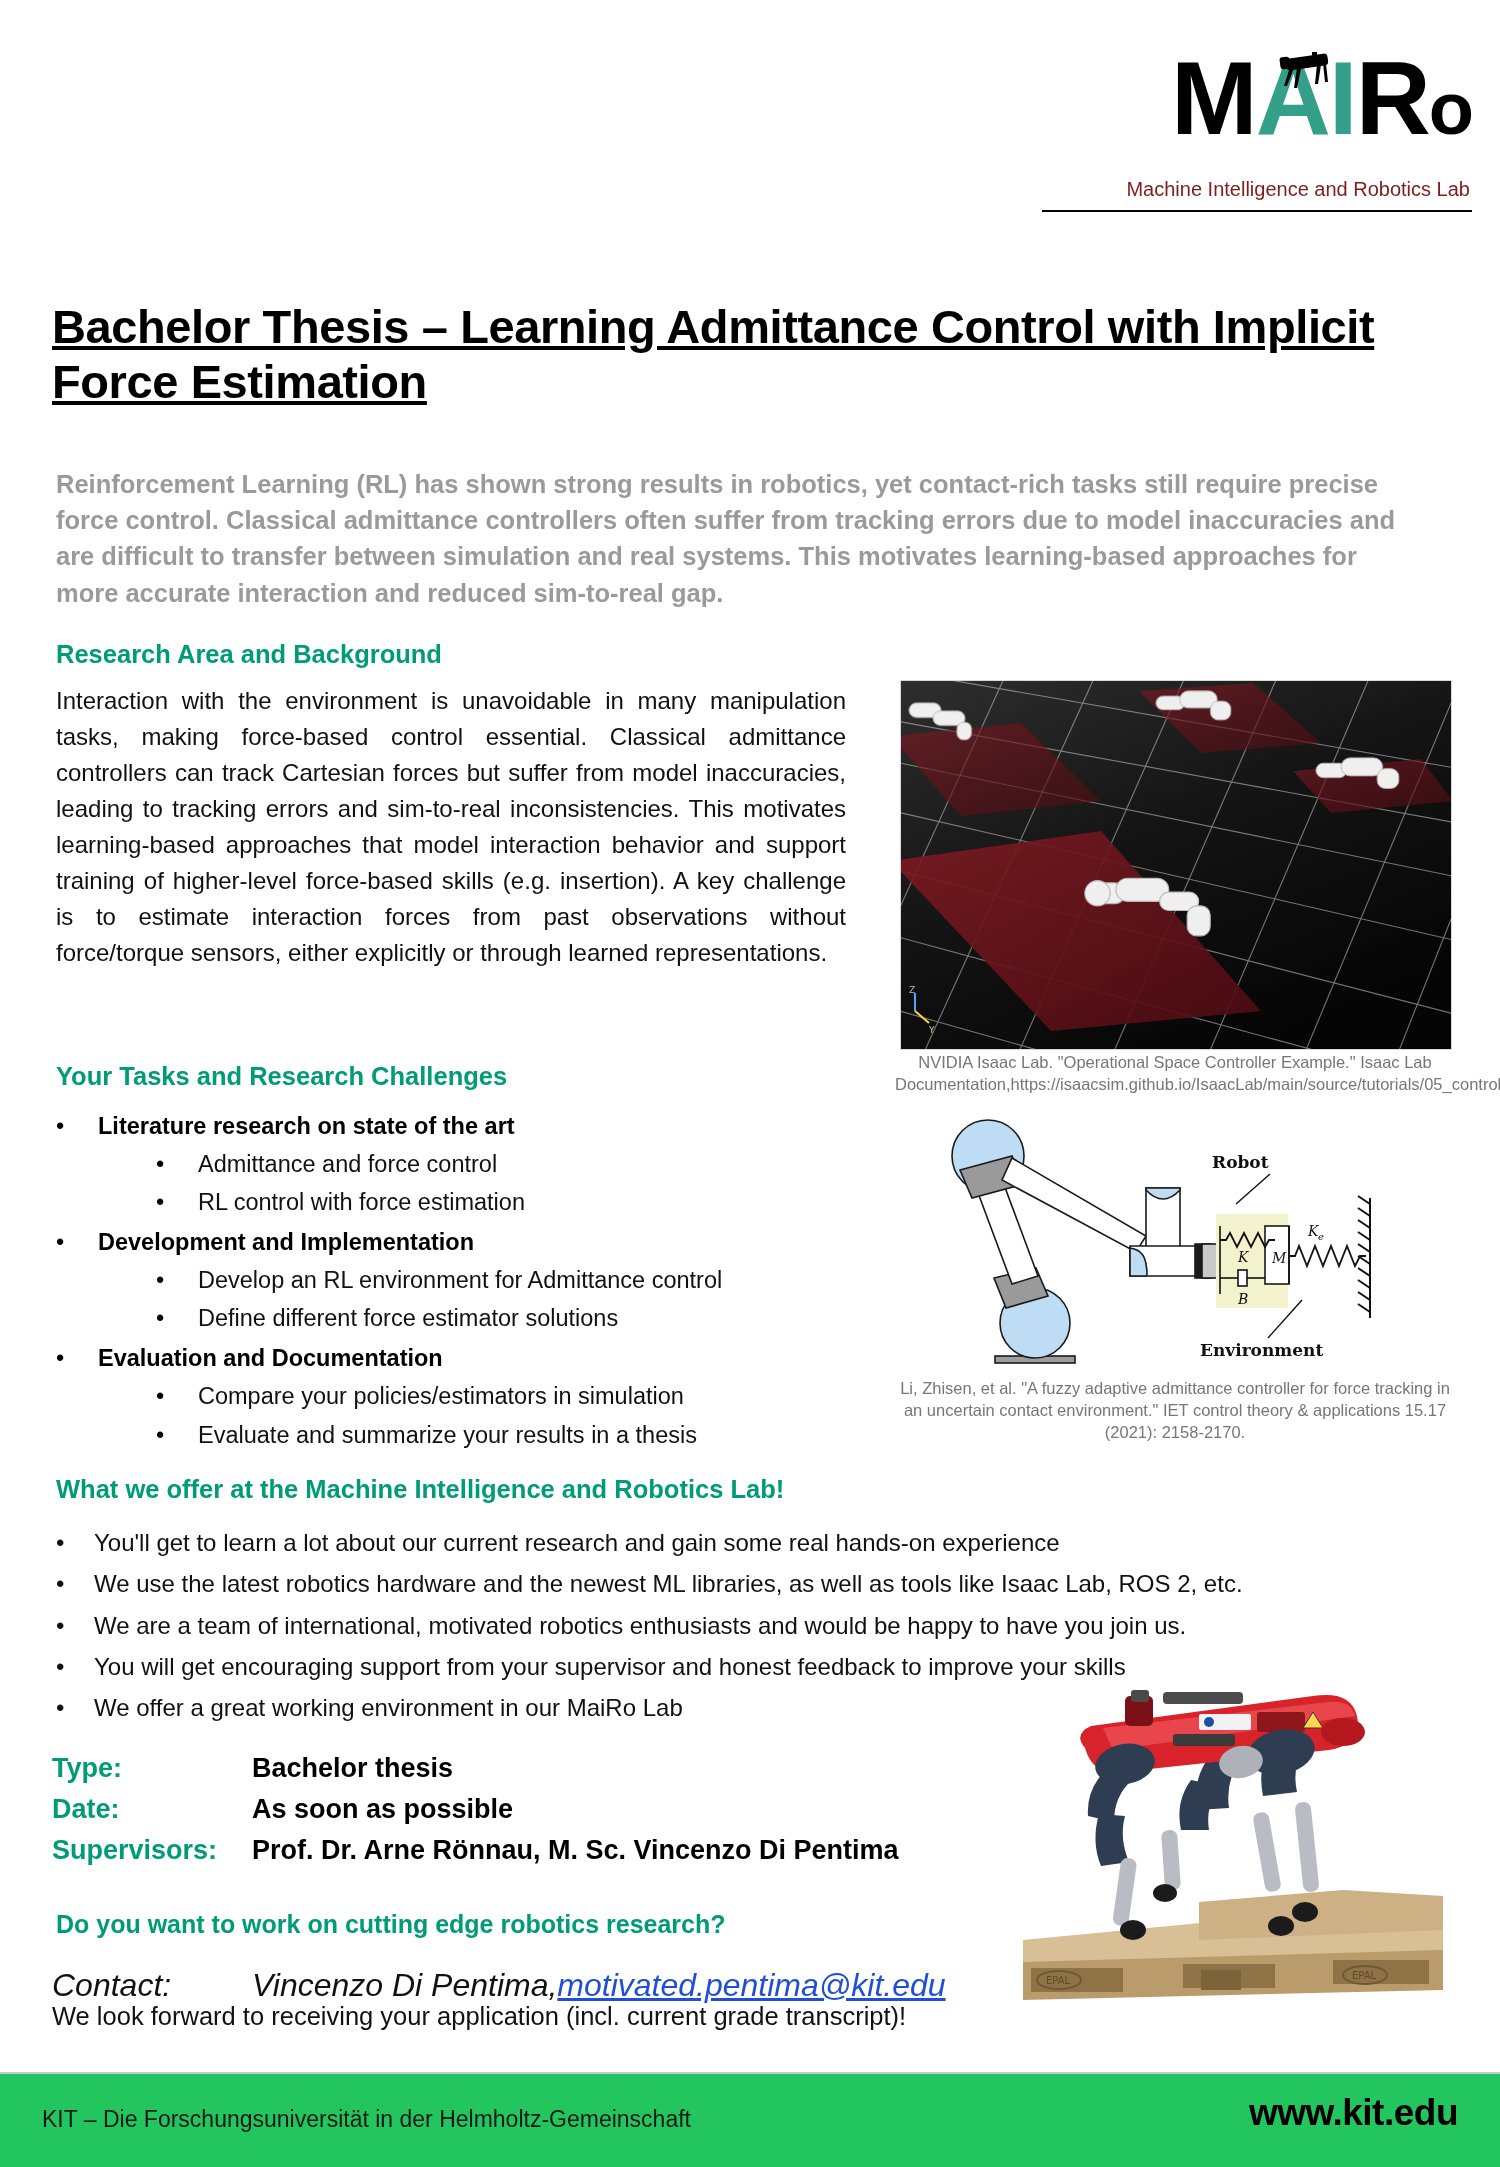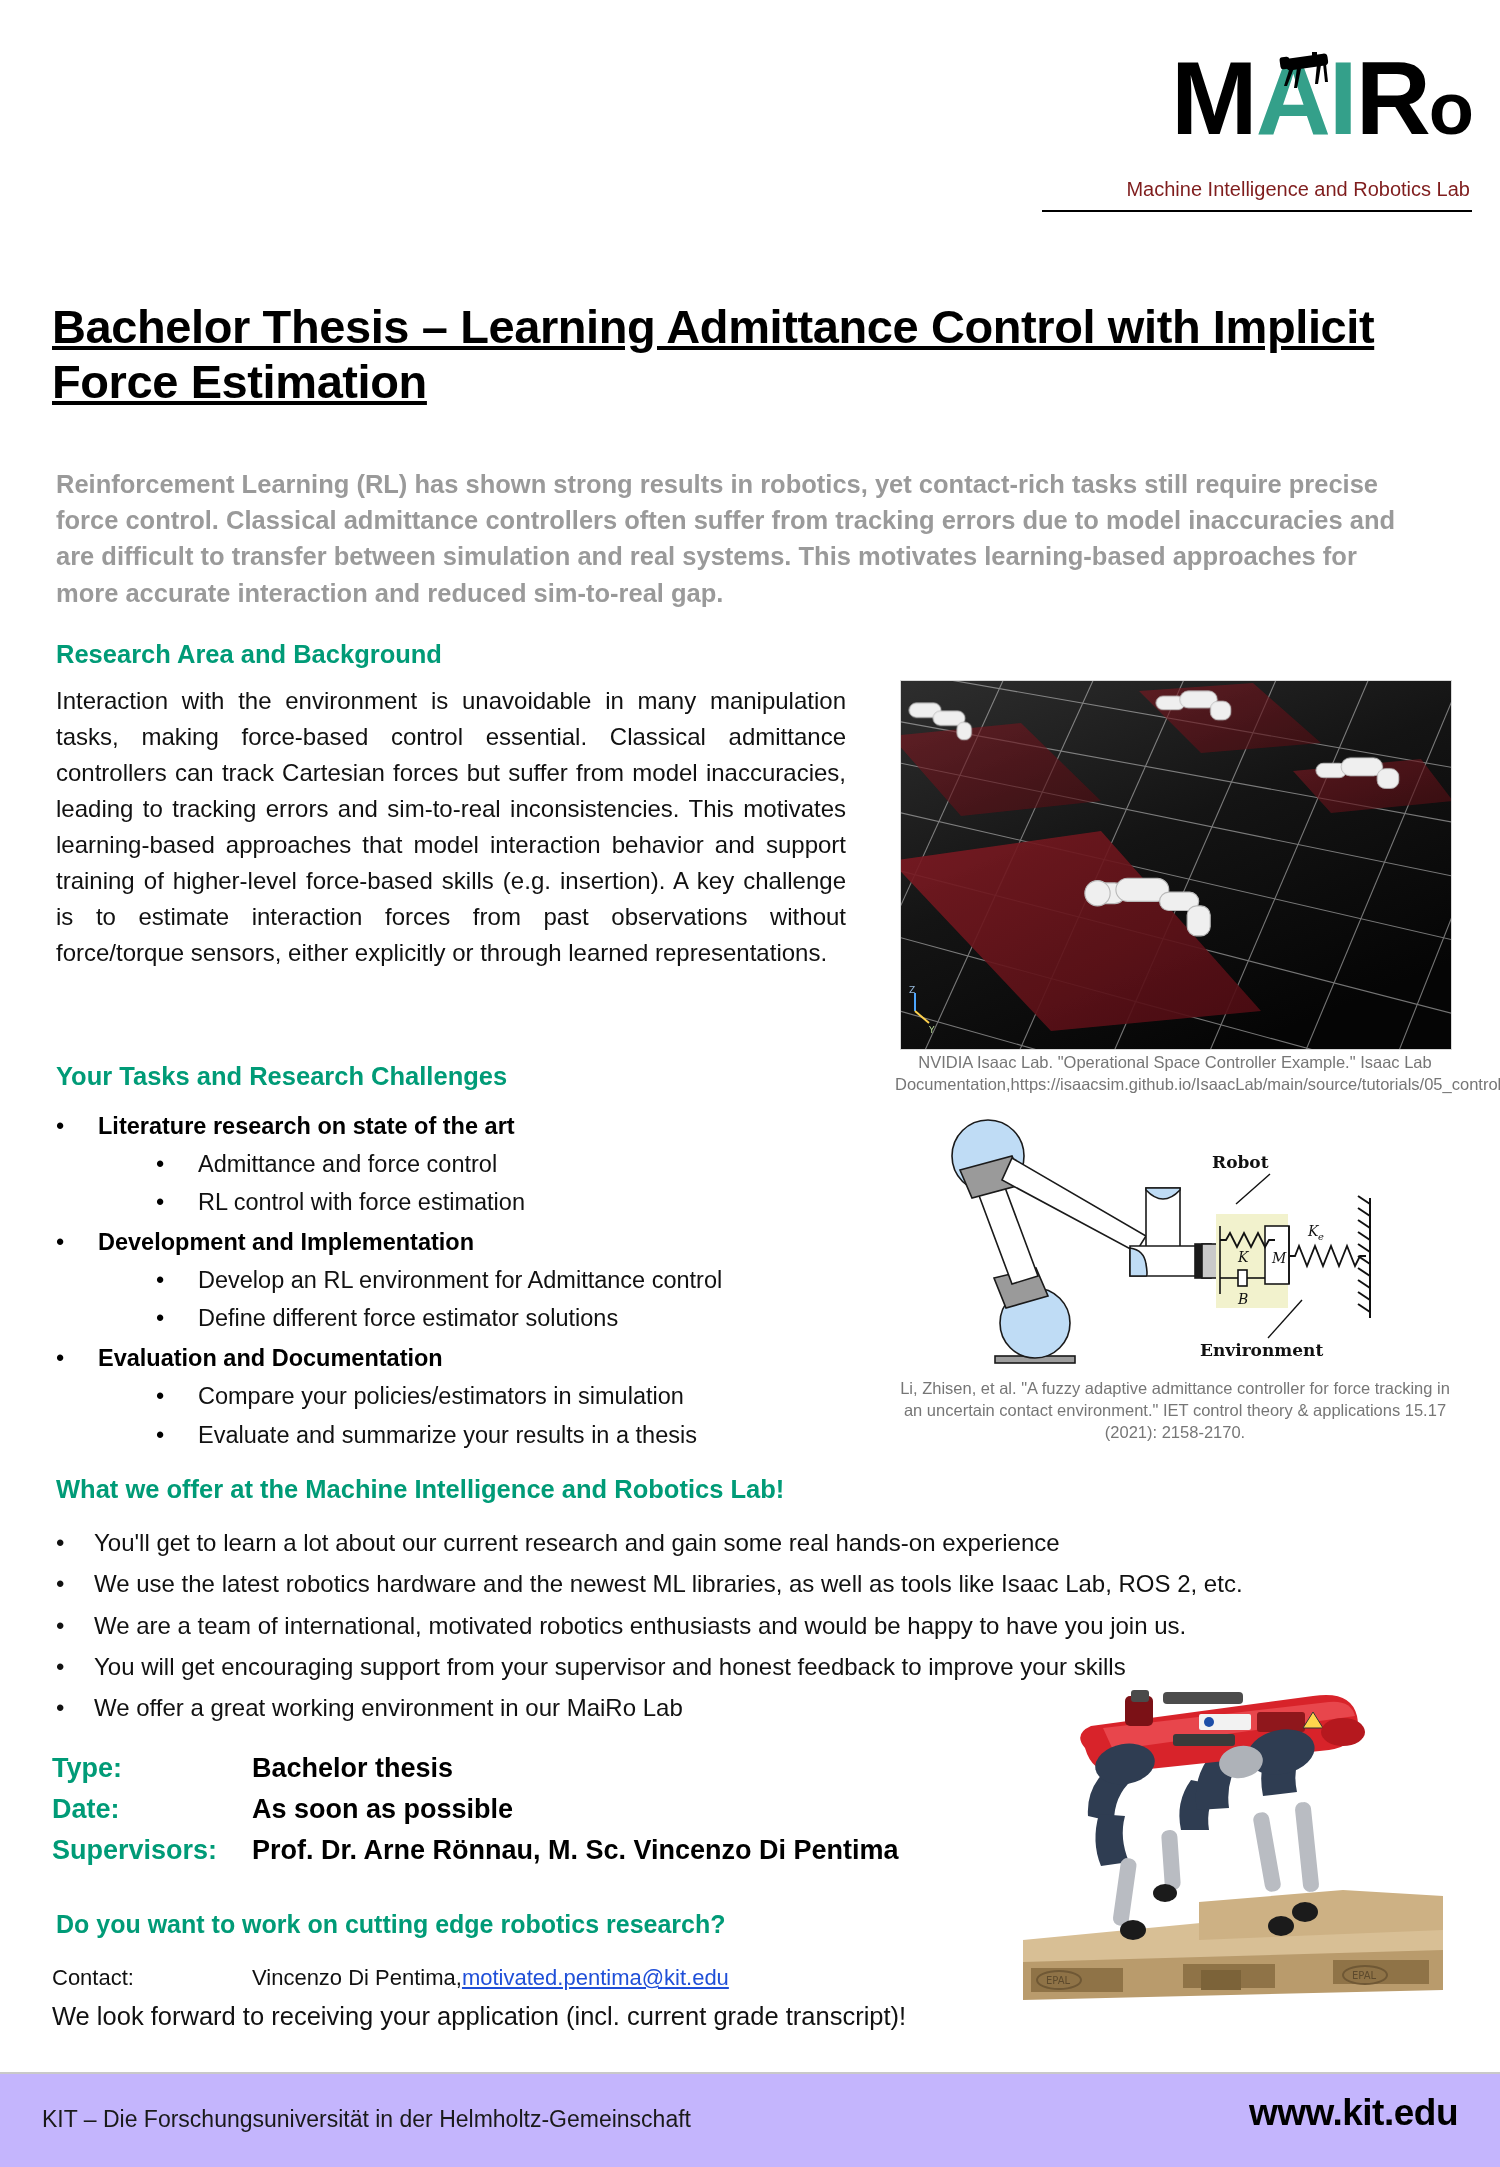--- a/index.html
+++ b/index.html
@@ -97,30 +97,30 @@
   .ob { display:flex; font-size:24px; line-height:1.72; color:#111; }
   .ob .bullet { width:38px; flex:0 0 38px; }
 
   
   .meta { position:absolute; left:52px; top:1748px; width:1000px; }
   .meta-row { display:flex; align-items:flex-start; line-height:1.52; }
   .meta-k { width:200px; flex:0 0 200px; font-weight:bold; font-size:27px; color:#009b77; }
   .meta-v { font-weight:bold; font-size:27px; color:#000; }
 
   .cta { position:absolute; left:56px; top:1910px; font-weight:bold; font-size:25px; color:#009b77; }
-  .contact { position:absolute; left:52px; top:1962px; width:1000px; font-size:22px; line-height:1.45; color:#111; }
+  .contact { position:absolute; left:52px; top:1962px; width:1000px; font-size:32px; line-height:1.45; color:#111;font-style:italic; }
   .contact-row { display:flex; }
   .contact-k { width:200px; flex:0 0 200px; }
   .mail { color:#1f4fd8; text-decoration:underline; }
   .closing { position:absolute; left:52px; top:2002px; font-size:25.5px; color:#111; white-space:nowrap; }
 
   .dogphoto { position:absolute; left:1013px; top:1690px; width:440px; height:330px; }
 
   
-  .footer { position:absolute; left:0; top:2072px; width:1500px; height:95px; background:#c4b5fd; }
+  .footer { position:absolute; left:0; top:2072px; width:1500px; height:95px; background:#22c55e; }
   .footer-left { position:absolute; left:42px; top:34px; font-size:23px; color:#1a1a1a; }
   .footer-right { position:absolute; right:42px; top:20px; font-weight:bold; font-size:37px; color:#000; letter-spacing:-0.5px; }
   .footer-top-line { position:absolute; left:0; top:0; width:1500px; height:2px; background:#c9c9c9; }
 </style>
 </head>
 <body>
 
 <div class="page">
 
 

